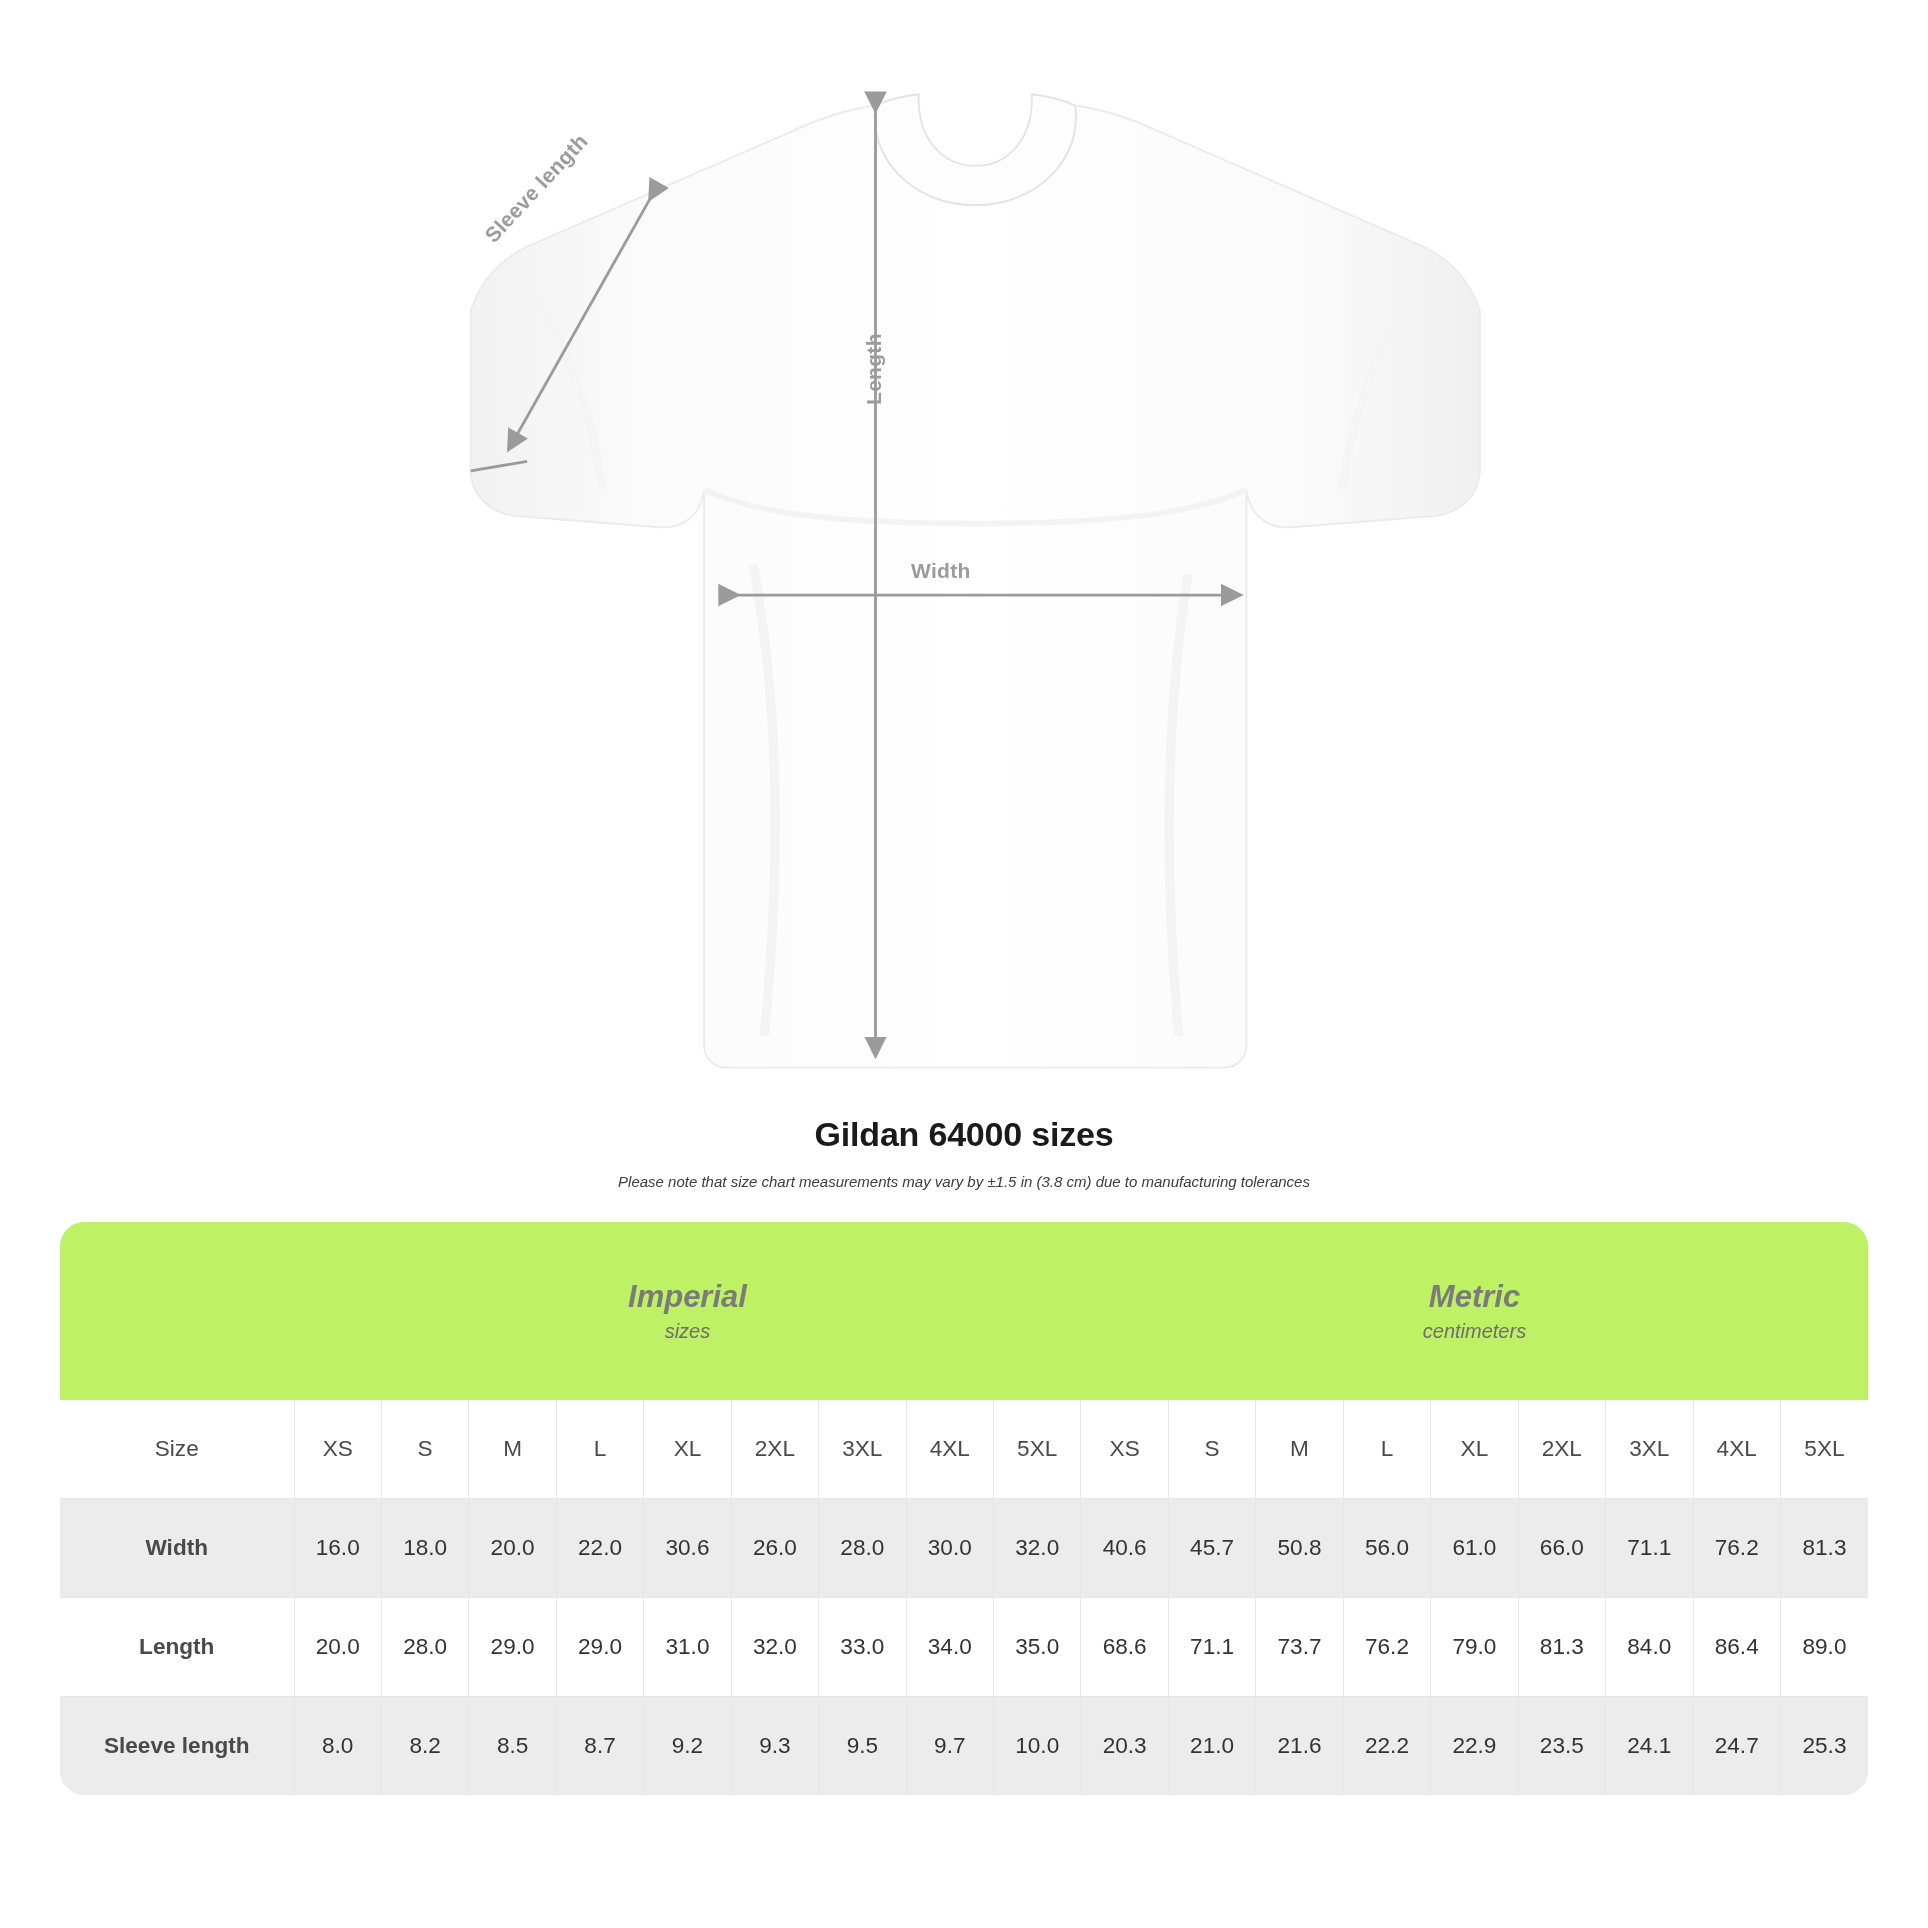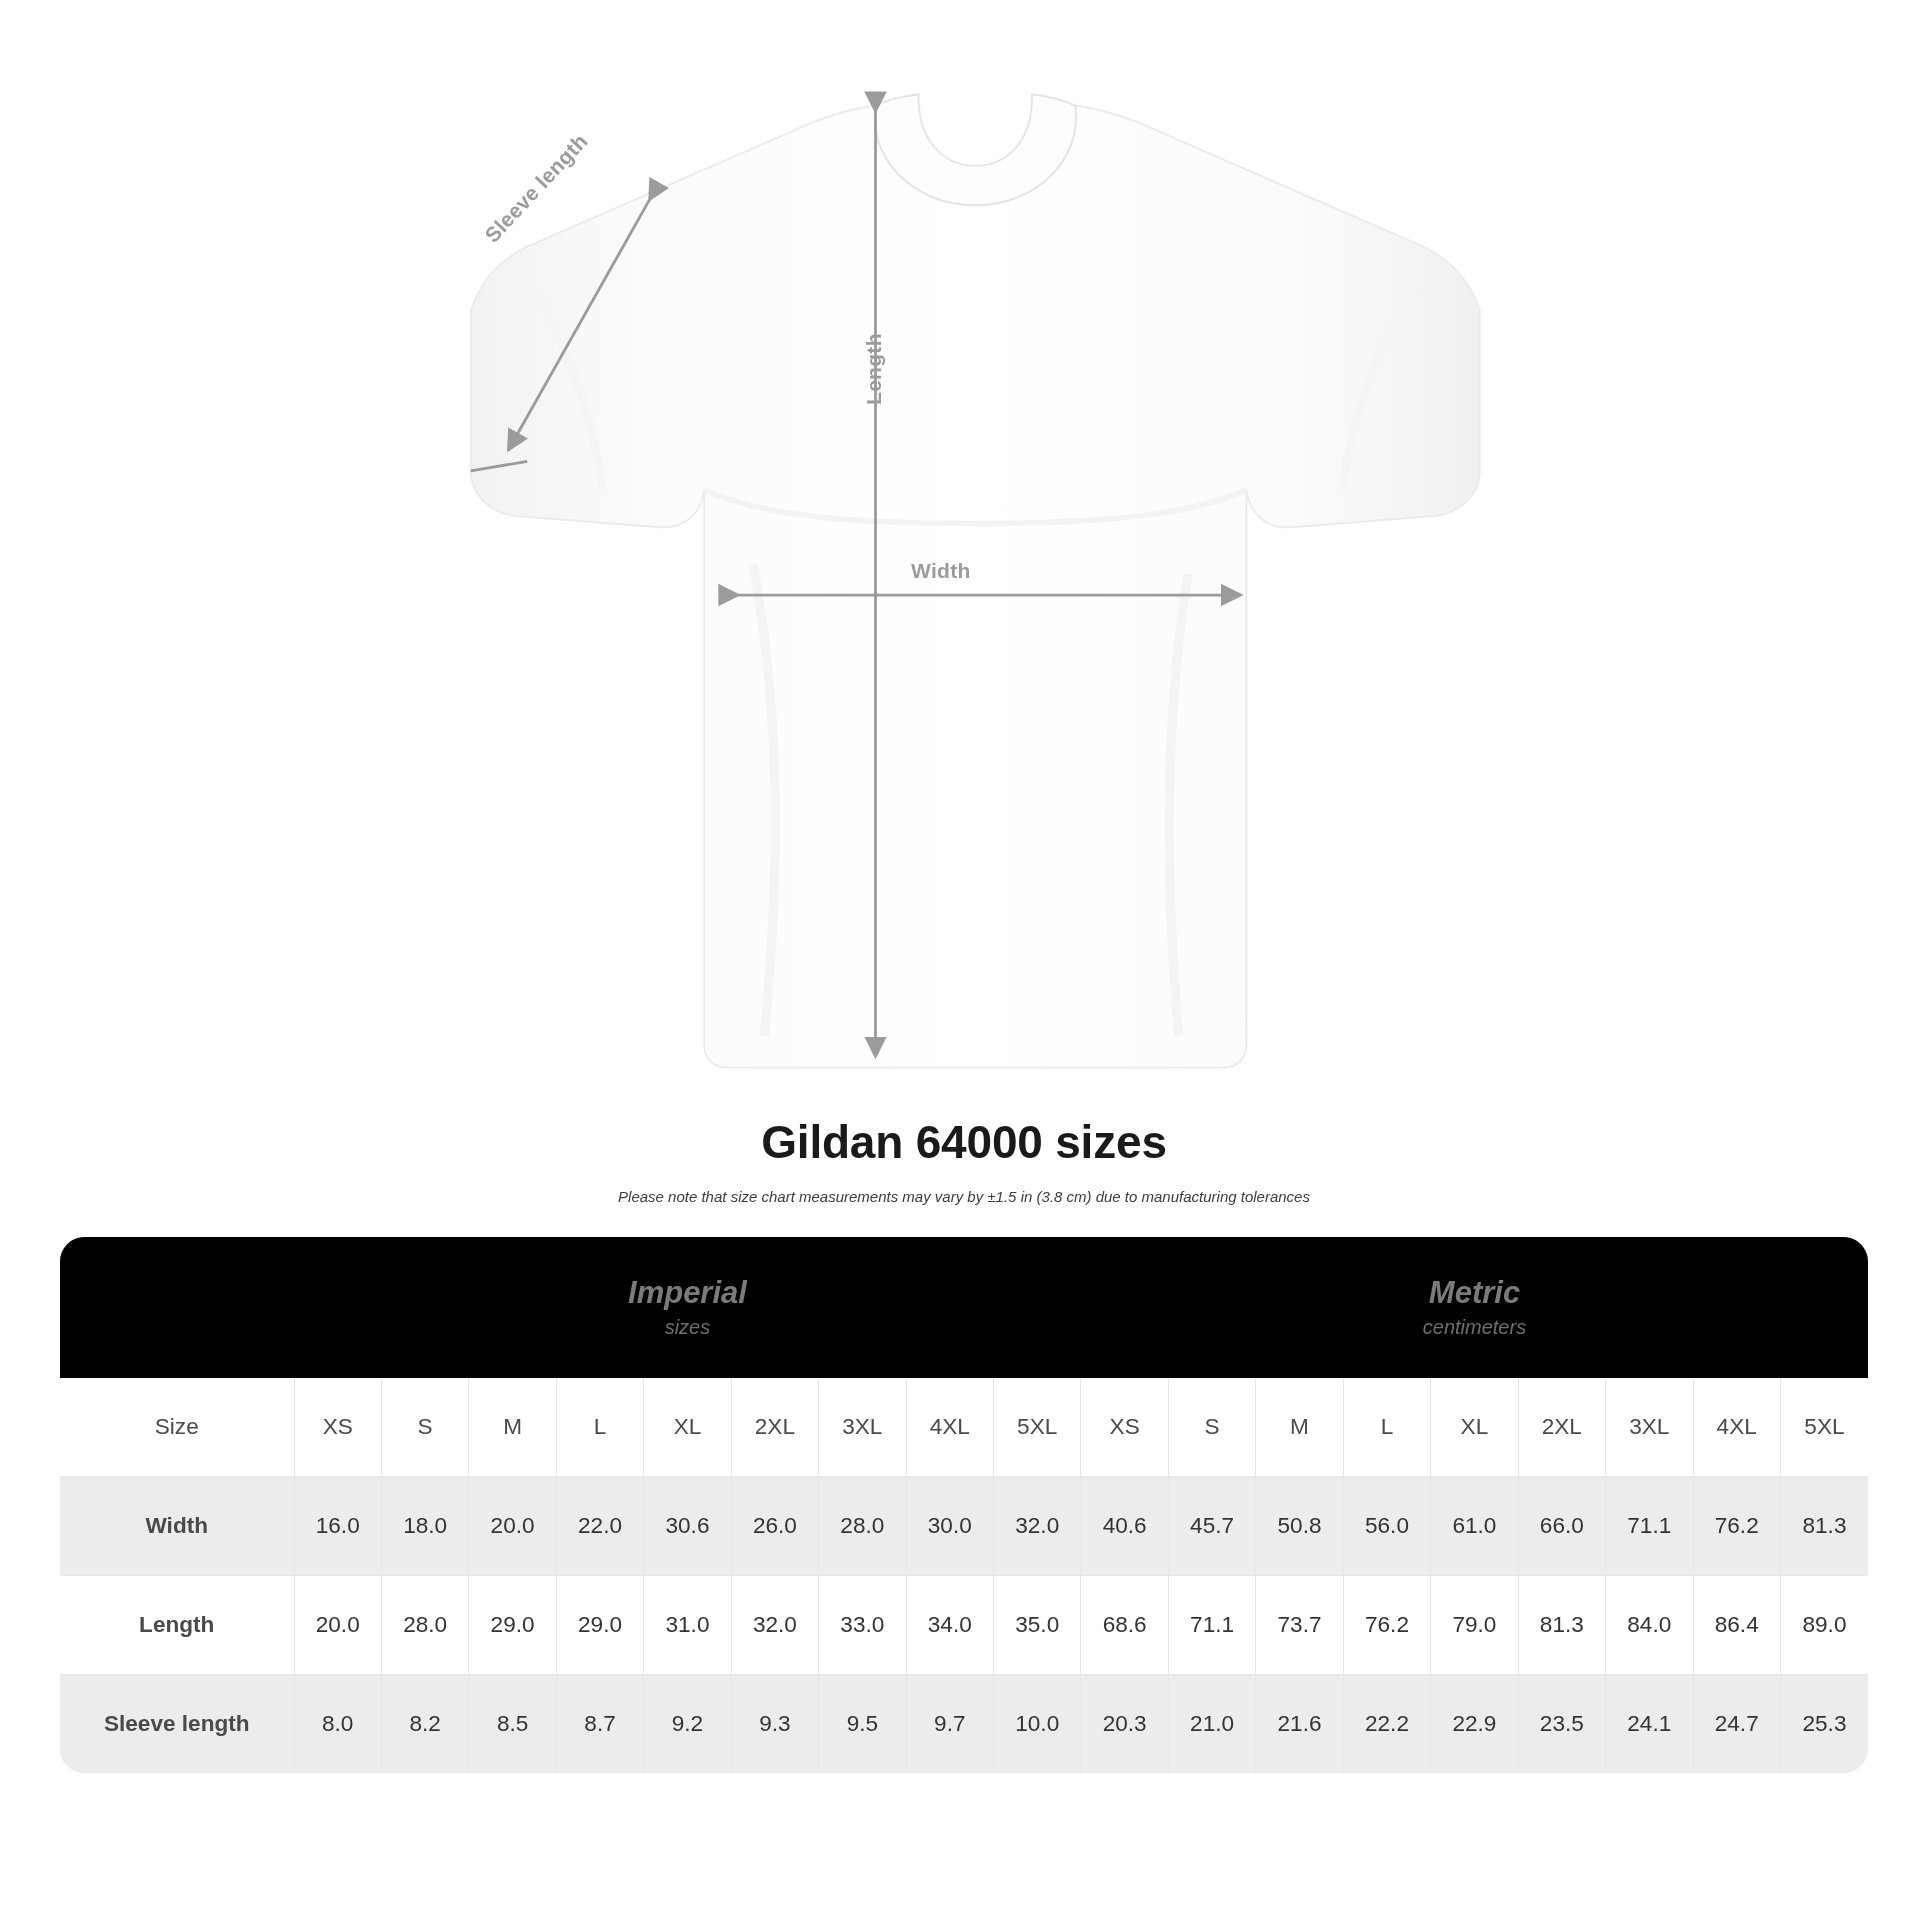--- a/index.html
+++ b/index.html
@@ -55,21 +55,21 @@
     transform: rotate(-47deg);
     transform-origin: left top;
   }
 
   
   .title-block {
     text-align: center;
     margin-top: 3.8px;
   }
   .chart-title {
-    font-size: 46px;
+    font-size: 34px;
     font-weight: bold;
     color: #1a1a1a;
     letter-spacing: -0.2px;
     text-align: center;
   }
   .chart-note {
     font-size: 15px;
     font-style: italic;
     color: #3d3d3d;
     margin-top: 19px;
@@ -88,22 +88,22 @@
     table-layout: fixed;
   }
   table.size-table td,
   table.size-table th {
     padding: 0;
     text-align: center;
     vertical-align: middle;
     font-weight: normal;
   }
   .unit-row td {
-    height: 141px;
-    background: #000000;
+    height: 178px;
+    background: #bef264;
     border: none;
   }
   .unit-name {
     font-size: 31px;
     font-weight: bold;
     font-style: italic;
     color: #7b7b7b;
     line-height: 1.15;
   }
   .unit-sub {

